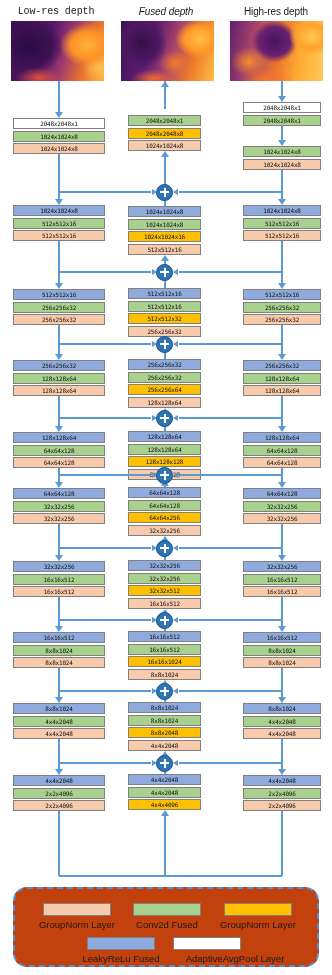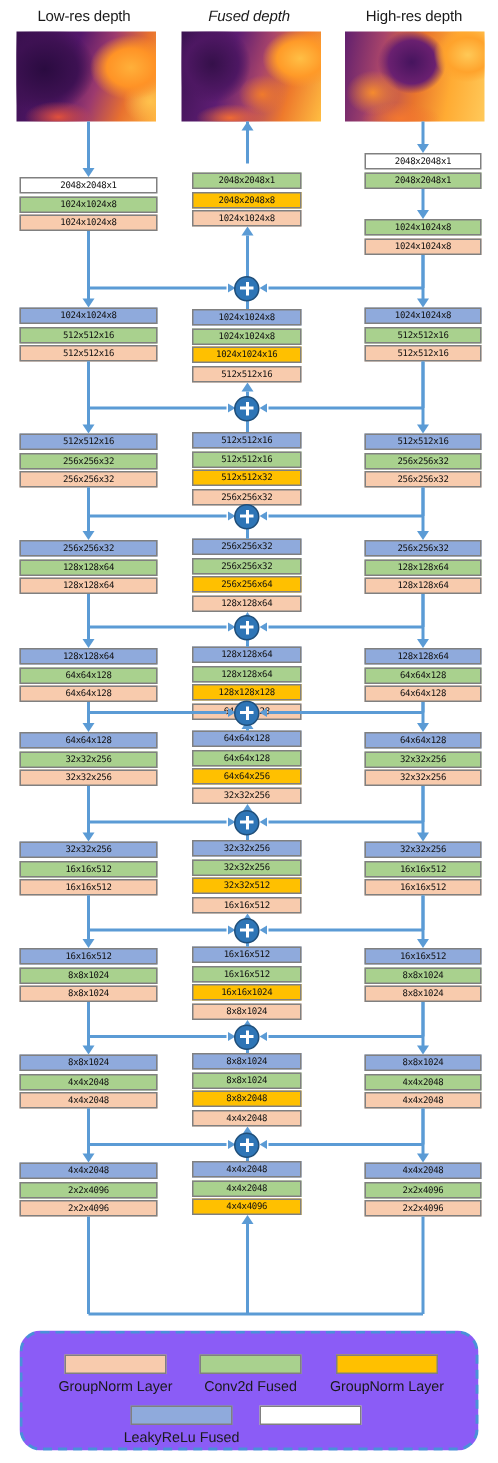--- a/index.html
+++ b/index.html
@@ -58,28 +58,28 @@
        font-family:"DejaVu Sans Mono",monospace;font-size:6px;color:#111;
        line-height:9px;text-align:center;letter-spacing:-.2px;white-space:nowrap;}
   .c-norm{background:#f8cbad;}
   .c-conv{background:#a9d18e;}
   .c-up{background:#ffc000;}
   .c-relu{background:#8faadc;}
   .c-pool{background:#ffffff;}
 
   
   .legend{position:absolute;left:13px;top:887px;width:306px;height:80px;
-          background:#8b5cf6;border:2px dashed #4a90d9;border-radius:14px;box-sizing:border-box;}
+          background:#c2410c;border:2px dashed #4a90d9;border-radius:14px;box-sizing:border-box;}
   .lg-sw{position:absolute;height:13px;border:1px solid #808080;box-sizing:border-box;}
   .lg-tx{position:absolute;font-size:9.5px;color:#1a1a1a;text-align:center;white-space:nowrap;}
 </style>
 </head>
 <body>
 
-<div class="thumb-title" style="left:3px;top:6px;width:106px;">Low-res depth</div>
+<div class="thumb-title" style="left:3px;top:6px;width:106px;font-family:Liberation Mono, monospace;">Low-res depth</div>
 <div class="thumb-title" style="left:113px;top:6px;width:106px;font-style:italic;">Fused depth</div>
 <div class="thumb-title" style="left:222px;top:6px;width:108px;">High-res depth</div>
 
 <div class="thumb dm-a" style="left:11px;top:21px;"></div>
 <div class="thumb dm-b" style="left:121px;top:21px;"></div>
 <div class="thumb dm-c" style="left:230px;top:21px;"></div>
 
 <div id="graph">
     <div class="box c-pool" style="left: 13px; top: 118px; width: 92px;">2048x2048x1</div>
     <div class="box c-conv" style="left: 13px; top: 130.5px; width: 92px;">1024x1024x8</div>
@@ -325,13 +325,14 @@
   <div class="lg-sw c-norm" style="left:28px;top:14px;width:68px;"></div>
   <div class="lg-sw c-conv" style="left:118px;top:14px;width:68px;"></div>
   <div class="lg-sw c-up" style="left:209px;top:14px;width:68px;"></div>
   <div class="lg-sw c-relu" style="left:72px;top:48px;width:68px;"></div>
   <div class="lg-sw c-pool" style="left:158px;top:48px;width:68px;"></div>
 
   <div class="lg-tx" style="left:10px;top:30px;width:104px;">GroupNorm Layer</div>
   <div class="lg-tx" style="left:104px;top:30px;width:96px;">Conv2d Fused</div>
   <div class="lg-tx" style="left:195px;top:30px;width:96px;">GroupNorm Layer</div>
   <div class="lg-tx" style="left:54px;top:64px;width:104px;">LeakyReLu Fused</div>
+  <div class="lg-tx" style="left:150px;top:64px;width:140px;">AdaptiveAvgPool Layer</div>
 </div>
 
 </body></html>

